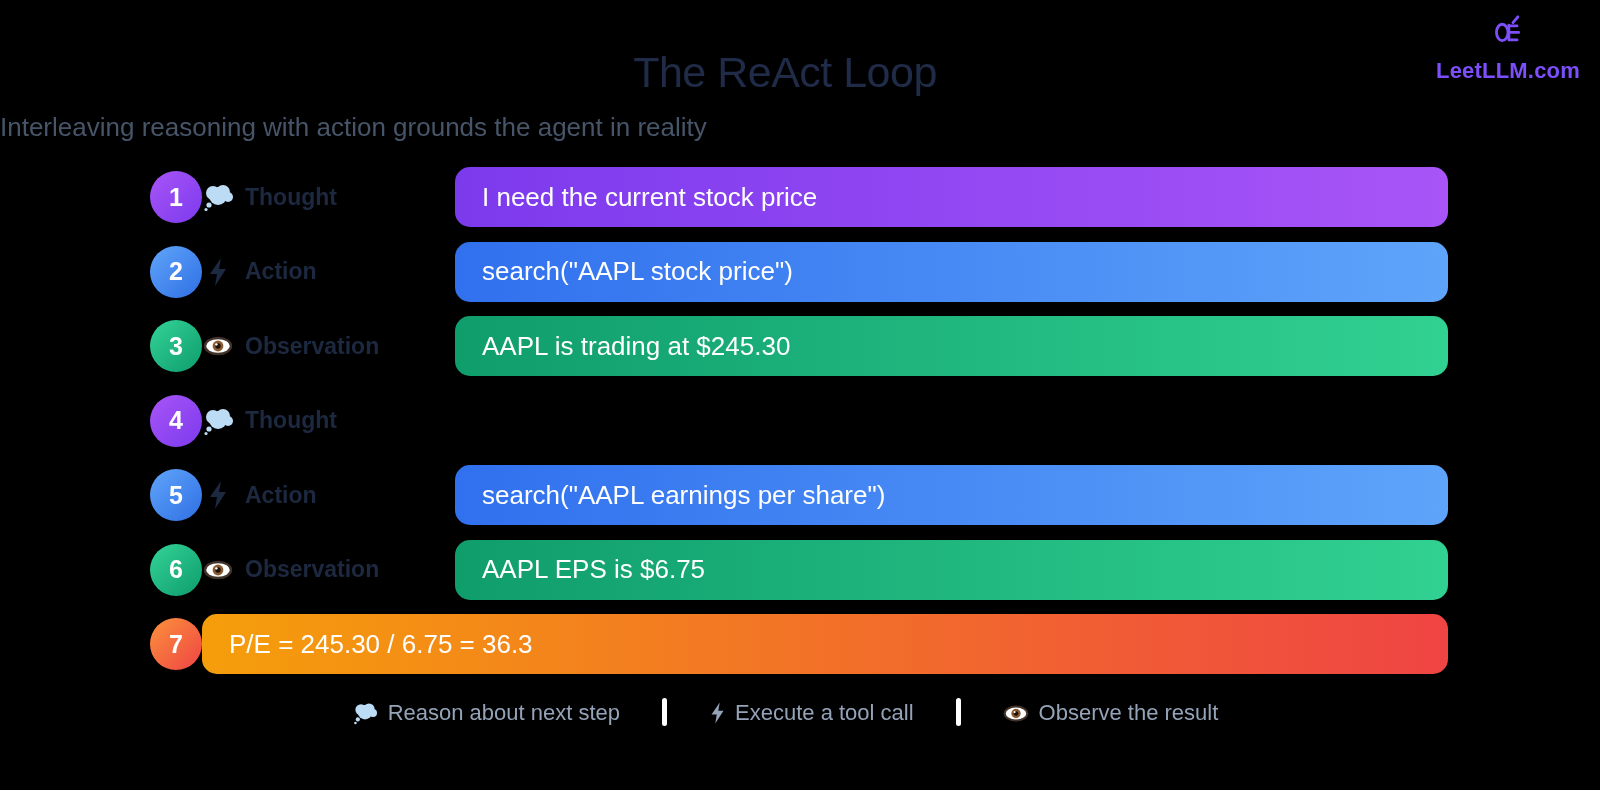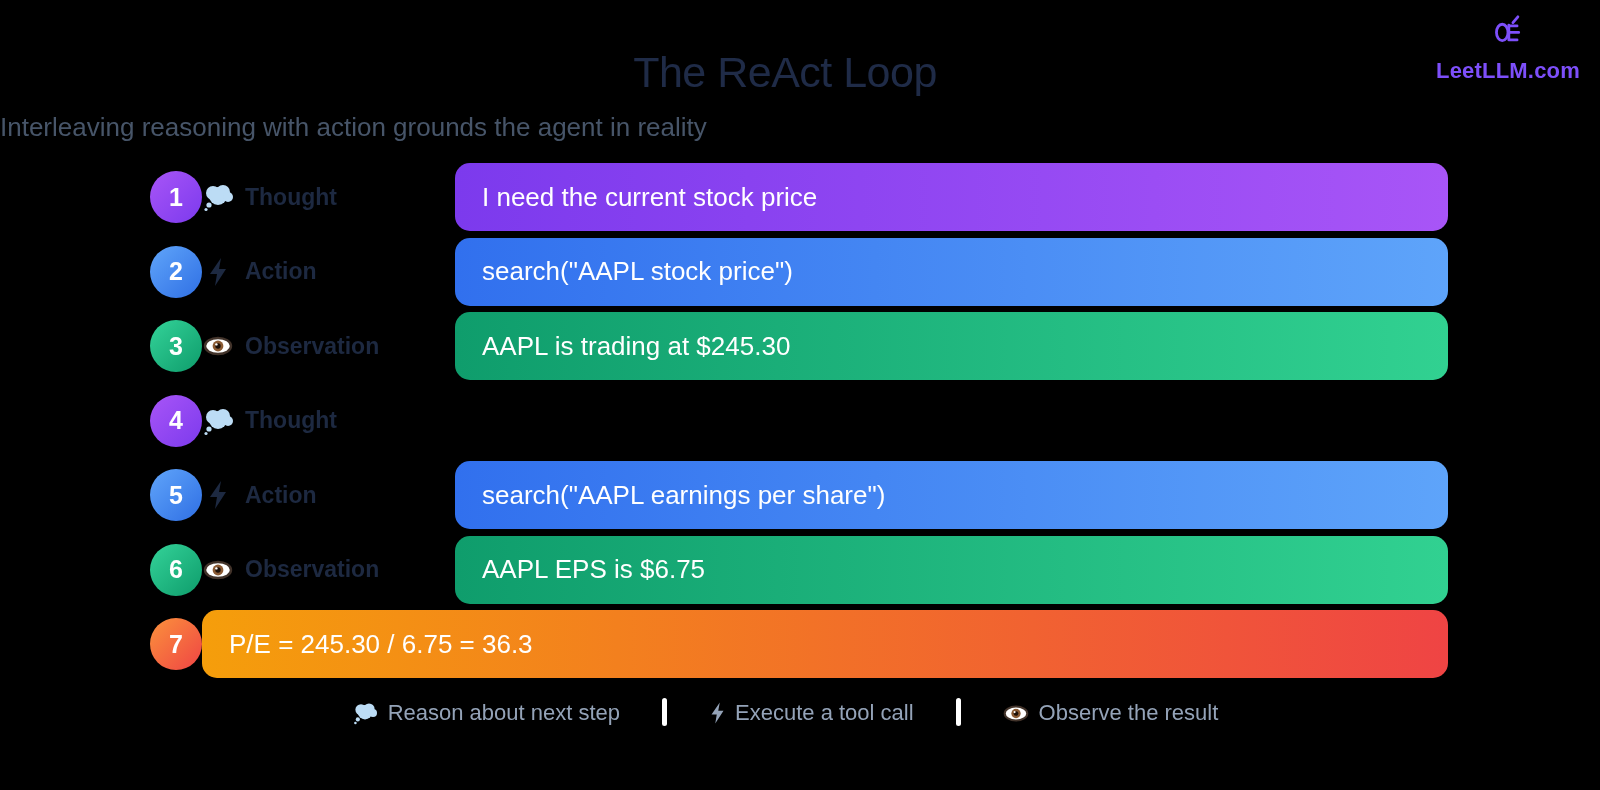--- a/index.html
+++ b/index.html
@@ -23,21 +23,21 @@
          display:flex;align-items:center;justify-content:center;
          color:#fff;font-size:25px;font-weight:700;}
   .badge.thought{background:linear-gradient(135deg,#a855f7,#7c3aed);}
   .badge.action{background:linear-gradient(135deg,#60a5fa,#2f6fe4);}
   .badge.observation{background:linear-gradient(135deg,#34d399,#0e9c6b);}
   .badge.answer{background:linear-gradient(135deg,#fb923c,#ef4444);}
   .label-box{flex:0 0 253px;box-sizing:border-box;
              display:flex;align-items:center;gap:11px;}
   .icon-box{width:32px;display:flex;align-items:center;justify-content:center;flex:0 0 32px;}
   .label-text{font-size:23px;font-weight:700;color:#1d2941;white-space:nowrap;}
-  .bar{flex:1;height:68px;border-radius:15px;display:flex;align-items:center;
+  .bar{flex:1;height:60px;border-radius:15px;display:flex;align-items:center;
        padding-left:27px;box-sizing:border-box;color:#fff;font-size:26px;font-weight:400;}
   .bar.thought{background:linear-gradient(90deg,#7c3aed,#a855f7);}
   .bar.action{background:linear-gradient(90deg,#3170ee,#5ea4fa);}
   .bar.observation{background:linear-gradient(90deg,#0f9d6c,#31d191);}
   .bar.answer{background:linear-gradient(90deg,#f59e0b,#ef4444);}
   
   .legend{position:absolute;top:698px;left:0;width:1570px;
           display:flex;align-items:flex-end;justify-content:center;gap:42px;}
   .legend-item{display:flex;align-items:center;gap:10px;
                color:#94a3b8;font-size:22px;font-weight:500;white-space:nowrap;}

